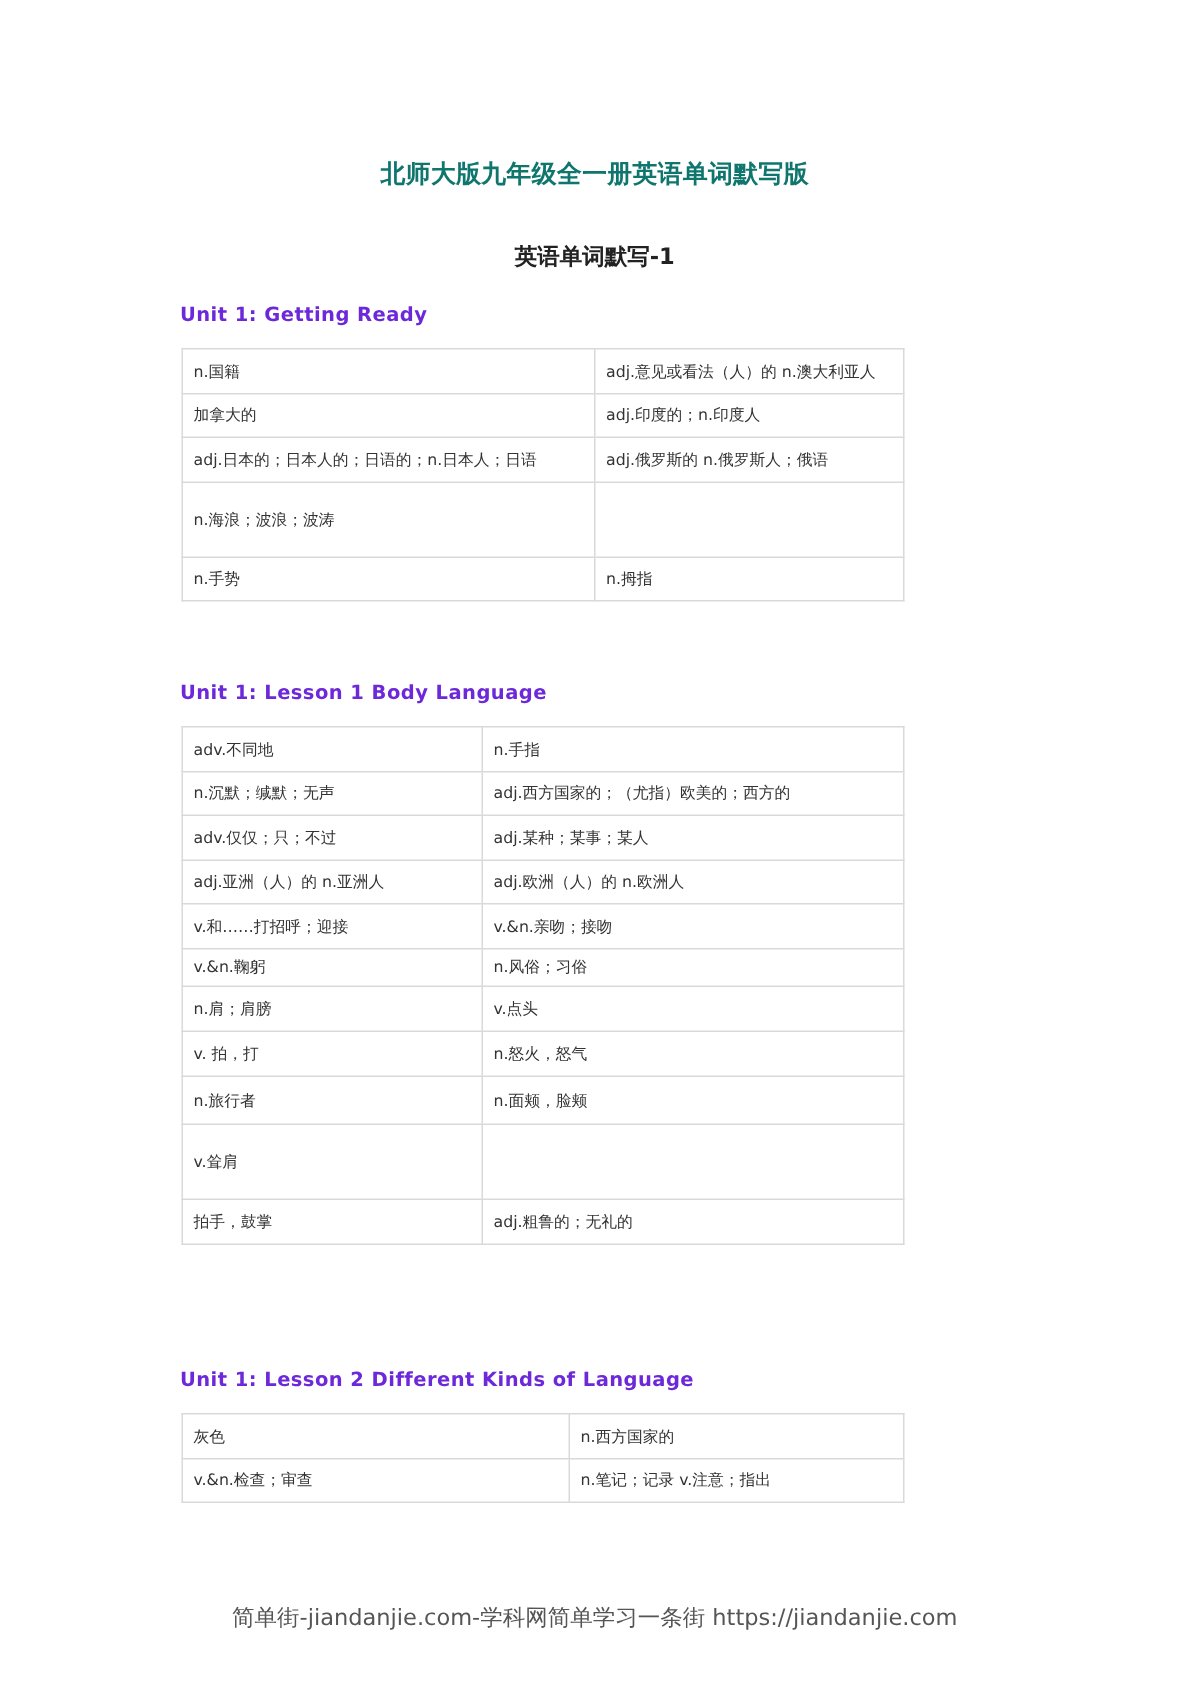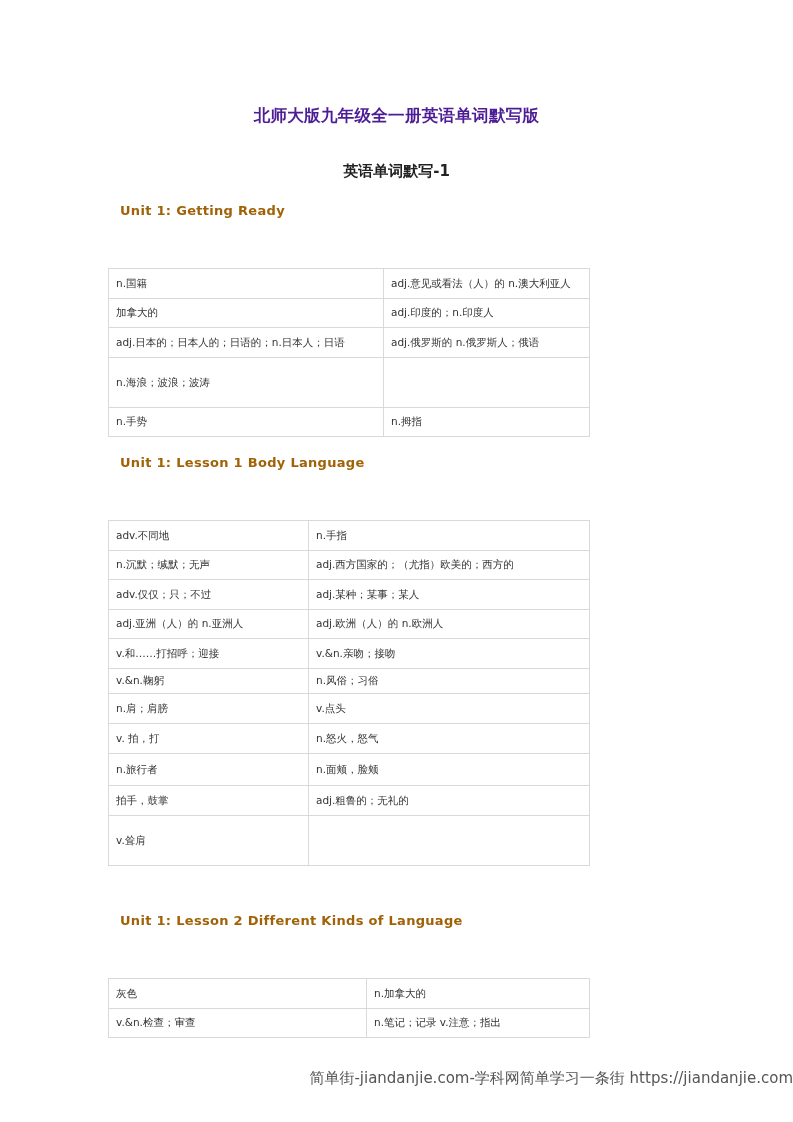--- a/index.html
+++ b/index.html
@@ -3,46 +3,46 @@
 <meta charset="utf-8">
 <style>
   html, body { margin: 0; padding: 0; background: #ffffff; }
   body {
     width: 793px; height: 1122px; position: relative; overflow: hidden;
     font-family: "DejaVu Sans", "Liberation Sans", sans-serif;
     color: #333333;
   }
   .doc-title {
     position: absolute; left: 0; width: 793px; top: 105px;
-    text-align: center; font-size: 16.5px; font-weight: bold; color: #4c1d95;
+    text-align: center; font-size: 16.5px; font-weight: bold; color: #0f766e;
     letter-spacing: 0.3px;
   }
   .doc-subtitle {
     position: absolute; left: 0; width: 793px; top: 162px;
     text-align: center; font-size: 15px; font-weight: bold; color: #222;
   }
   .section-heading {
     position: absolute; left: 120px;
-    font-size: 13px; font-weight: bold; color: #a16207;
+    font-size: 13px; font-weight: bold; color: #6d28d9;
     letter-spacing: 0.3px;
   }
   table.vocab {
-    position: absolute; left: 108px; width: 481px;
+    position: absolute; left: 121px; width: 481px;
     border-collapse: collapse; table-layout: fixed;
-    font-size: 10.5px; color: #333; margin-top: 36px;
+    font-size: 10.5px; color: #333;
   }
   table.vocab td {
     border: 1px solid #d9d9d9;
     padding: 0 7px;
     vertical-align: middle;
     white-space: nowrap; overflow: hidden;
   }
   .footer {
     position: absolute; left: 0; width: 793px; top: 1069px;
-    text-align: right; font-size: 15px; color: #555;
+    text-align: center; font-size: 15px; color: #555;
   }
 </style>
 </head>
 <body>
 
 <div class="doc-title">北师大版九年级全一册英语单词默写版</div>
 <div class="doc-subtitle">英语单词默写-1</div>
 
 <div class="section-heading" style="top:203px;">Unit 1: Getting Ready</div>
 <table class="vocab" style="top:232px;">
@@ -110,41 +110,41 @@
     <td>v.点头</td>
   </tr>
   <tr style="height:30px">
     <td>v. 拍，打</td>
     <td>n.怒火，怒气</td>
   </tr>
   <tr style="height:32px">
     <td>n.旅行者</td>
     <td>n.面颊，脸颊</td>
   </tr>
+  <tr style="height:50px">
+    <td>v.耸肩</td>
+    <td></td>
+  </tr>
   <tr style="height:30px">
     <td>拍手，鼓掌</td>
     <td>adj.粗鲁的；无礼的</td>
-  </tr>
-  <tr style="height:50px">
-    <td>v.耸肩</td>
-    <td></td>
   </tr>
 </tbody>
   </table>
 
 <div class="section-heading" style="top:913px;">Unit 1: Lesson 2 Different Kinds of Language</div>
 <table class="vocab" style="top:942px;">
   <colgroup>
       <col style="width:258px">
       <col style="width:223px">
     </colgroup>
   <tbody>
       <tr style="height:30px">
     <td>灰色</td>
-    <td>n.加拿大的</td>
+    <td>n.西方国家的</td>
   </tr>
   <tr style="height:29px">
     <td>v.&amp;n.检查；审查</td>
     <td>n.笔记；记录 v.注意；指出</td>
   </tr>
 </tbody>
   </table>
 
 <div class="footer">简单街-jiandanjie.com-学科网简单学习一条街 https://jiandanjie.com</div>
 

